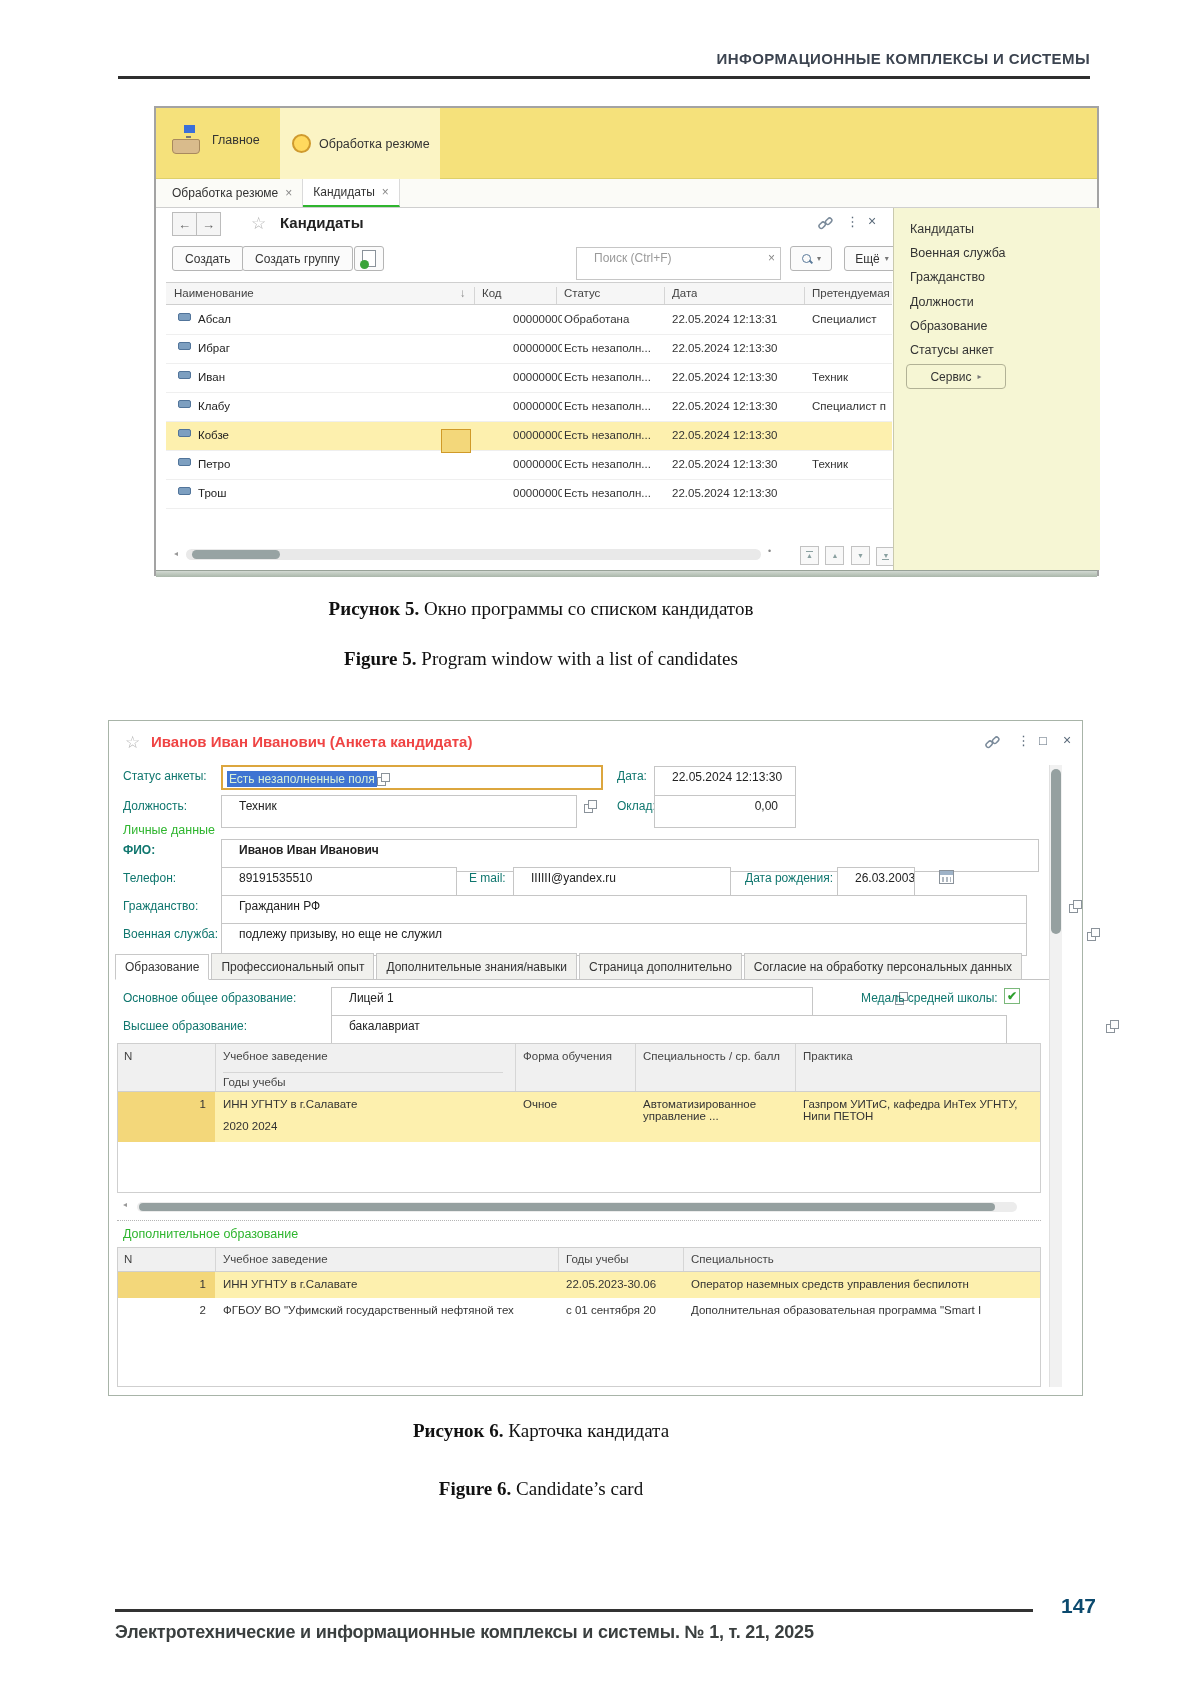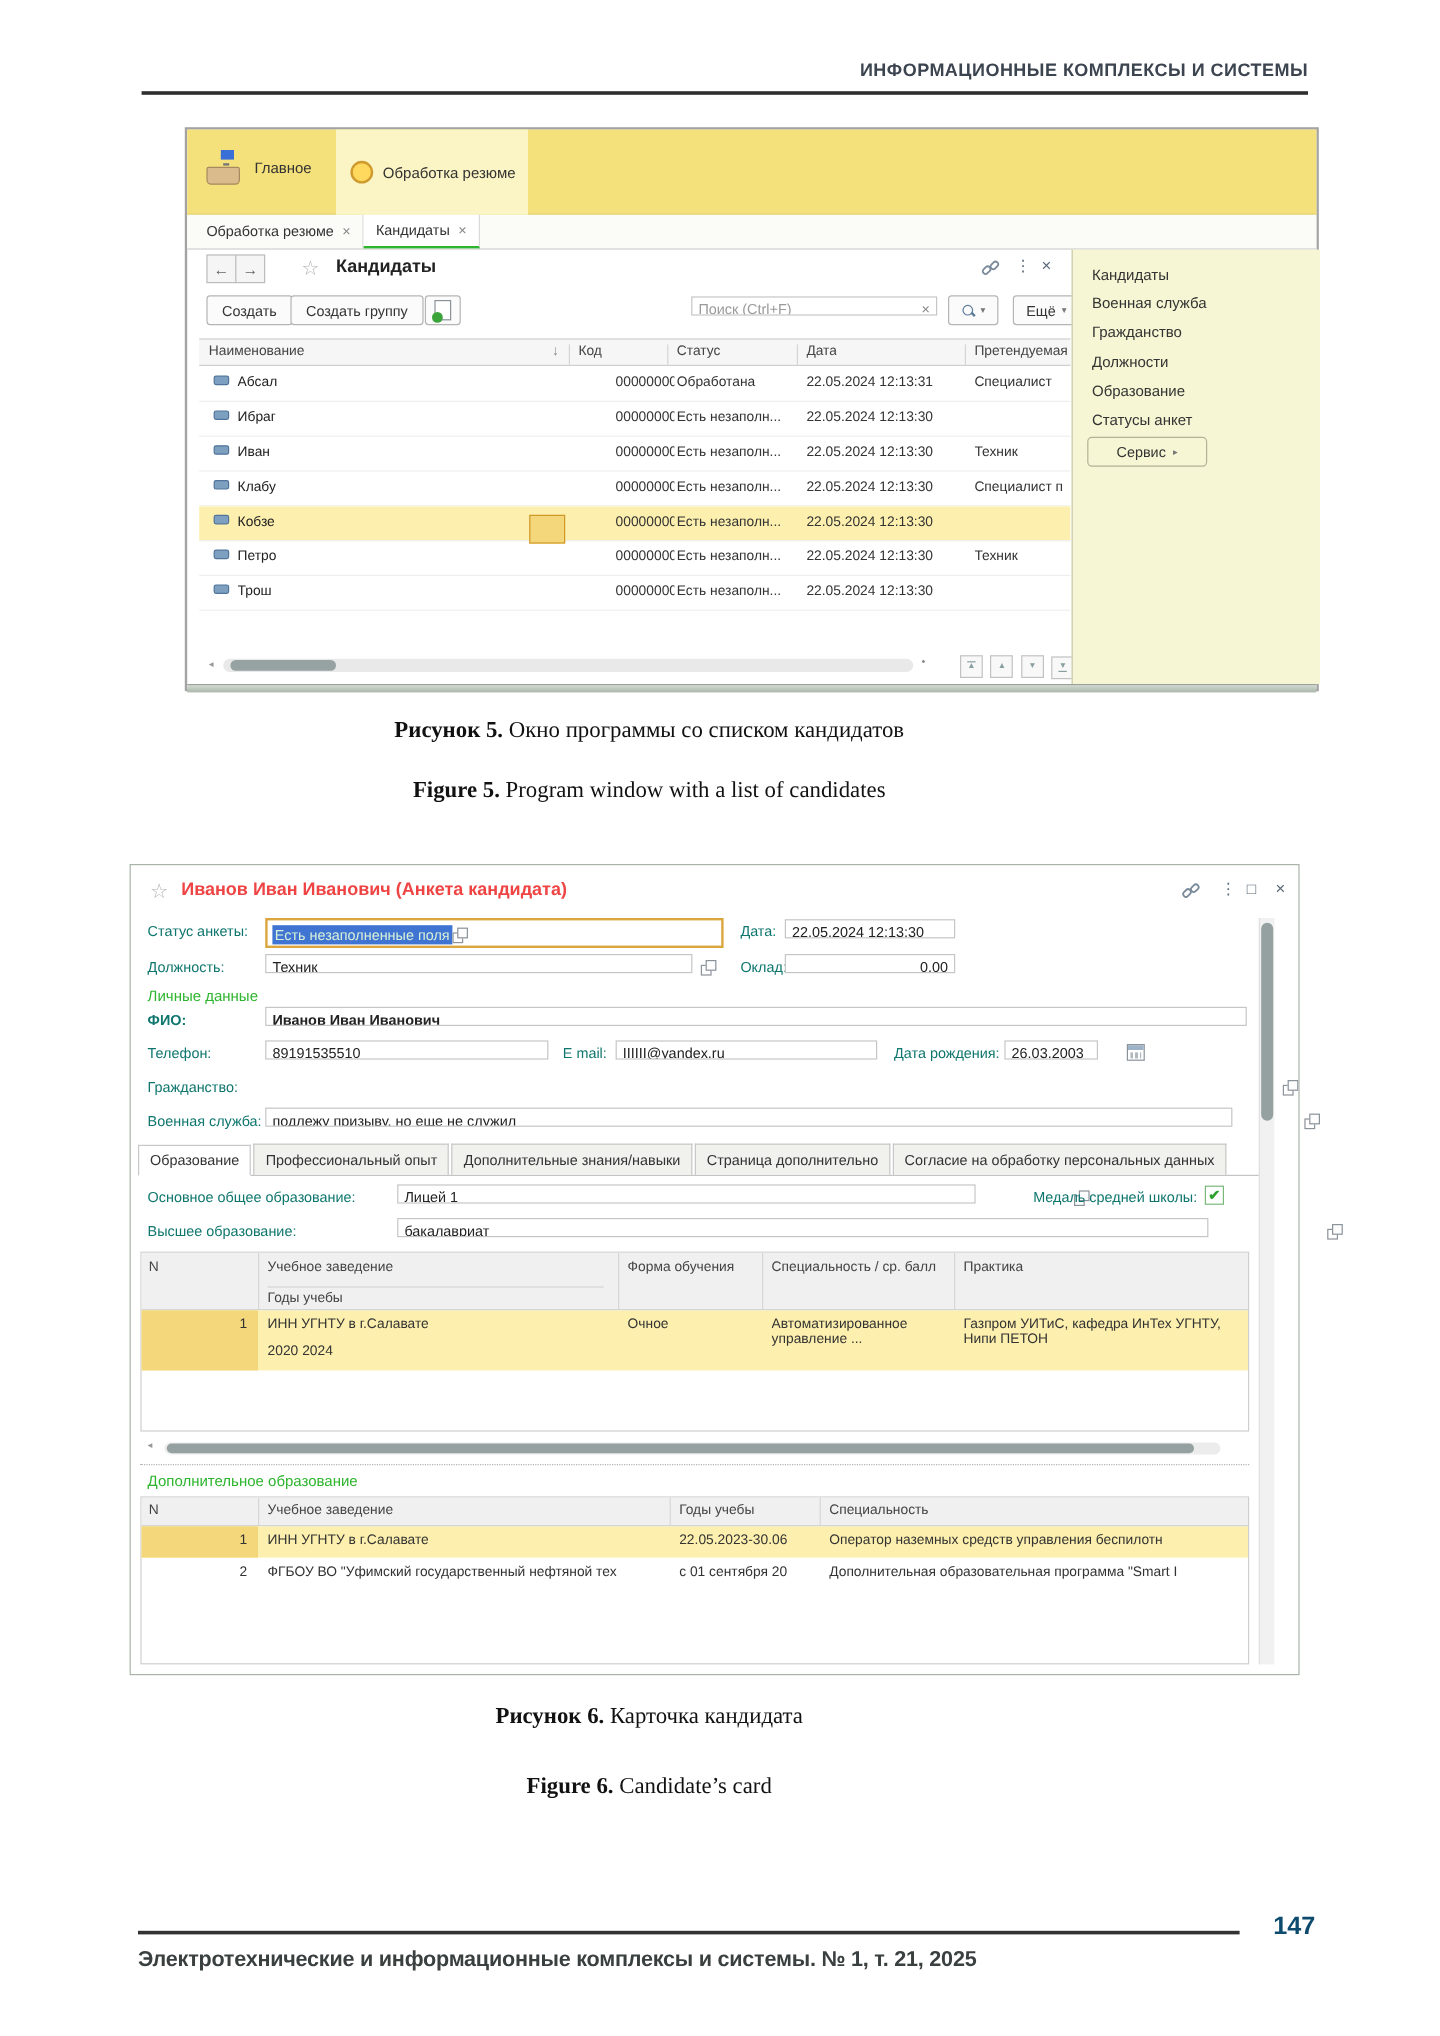--- a/index.html
+++ b/index.html
@@ -19,21 +19,21 @@
     font-size:21px; font-weight:600; color:#0c4a6e; }
   .ftext { top:1622px; left:115px; font-size:18px; font-weight:600;
     letter-spacing:-0.2px; color:#3a3f3f; }
   .caption { width:1082px; left:0; text-align:center;
     font-family:"Liberation Serif", serif; font-size:19px; color:#111; }
   .caption b { font-weight:bold; }
 
   
   .lab { font-size:12px; color:#0f766e; white-space:nowrap; }
   .inp { border:1px solid #c6c6c6; background:#fff; font-size:12px; color:#222;
-    padding:3px 5px; height:16px; white-space:nowrap; overflow:hidden; }
+    padding:3px 17px; height:33px; white-space:nowrap; overflow:hidden; }
   .btn { border:1px solid #b5b5b5; border-radius:3px; background:#fbfbfb;
     font-size:12px; color:#333; display:inline-flex; align-items:center;
     justify-content:center; height:25px; padding:0 12px; white-space:nowrap; }
   .icon-txt { color:#5a6a7a; font-size:13px; line-height:1; }
   .pick { width:14px; height:14px; display:inline-block; position:relative; }
   .pick::before { content:""; position:absolute; left:1px; top:5px; width:7px; height:7px;
     border:1px solid #8a929a; background:#fff; }
   .pick::after { content:""; position:absolute; left:5px; top:1px; width:7px; height:7px;
     border:1px solid #8a929a; background:#fdfdfd; }
   .mag { width:12px; height:12px; display:inline-block; position:relative; }
@@ -372,20 +372,21 @@
 
   <span class="abs lab" style="left:14px;top:150px;">Телефон:</span>
   <div class="abs inp" style="left:112px;top:146px;width:236px;">89191535510</div>
   <span class="abs lab" style="left:360px;top:150px;">E mail:</span>
   <div class="abs inp" style="left:404px;top:146px;width:218px;">IIIIII@yandex.ru</div>
   <span class="abs lab" style="left:636px;top:150px;">Дата рождения:</span>
   <div class="abs inp" style="left:728px;top:146px;width:78px;">26.03.2003</div>
   <span class="cal abs" style="left:812px;top:149px;"></span>
 
   <span class="abs lab" style="left:14px;top:178px;">Гражданство:</span>
+  <div class="abs inp" style="left:112px;top:174px;width:806px;">Гражданин РФ</div>
   <span class="pick abs" style="left:921px;top:178px;"></span>
 
   <span class="abs lab" style="left:14px;top:206px;">Военная служба:</span>
   <div class="abs inp" style="left:112px;top:202px;width:806px;">подлежу призыву, но еще не служил</div>
   <span class="pick abs" style="left:921px;top:206px;"></span>
 
   
   <div class="abs tabs2">
     <div class="tab2 active">Образование</div>
     <div class="tab2">Профессиональный опыт</div>

